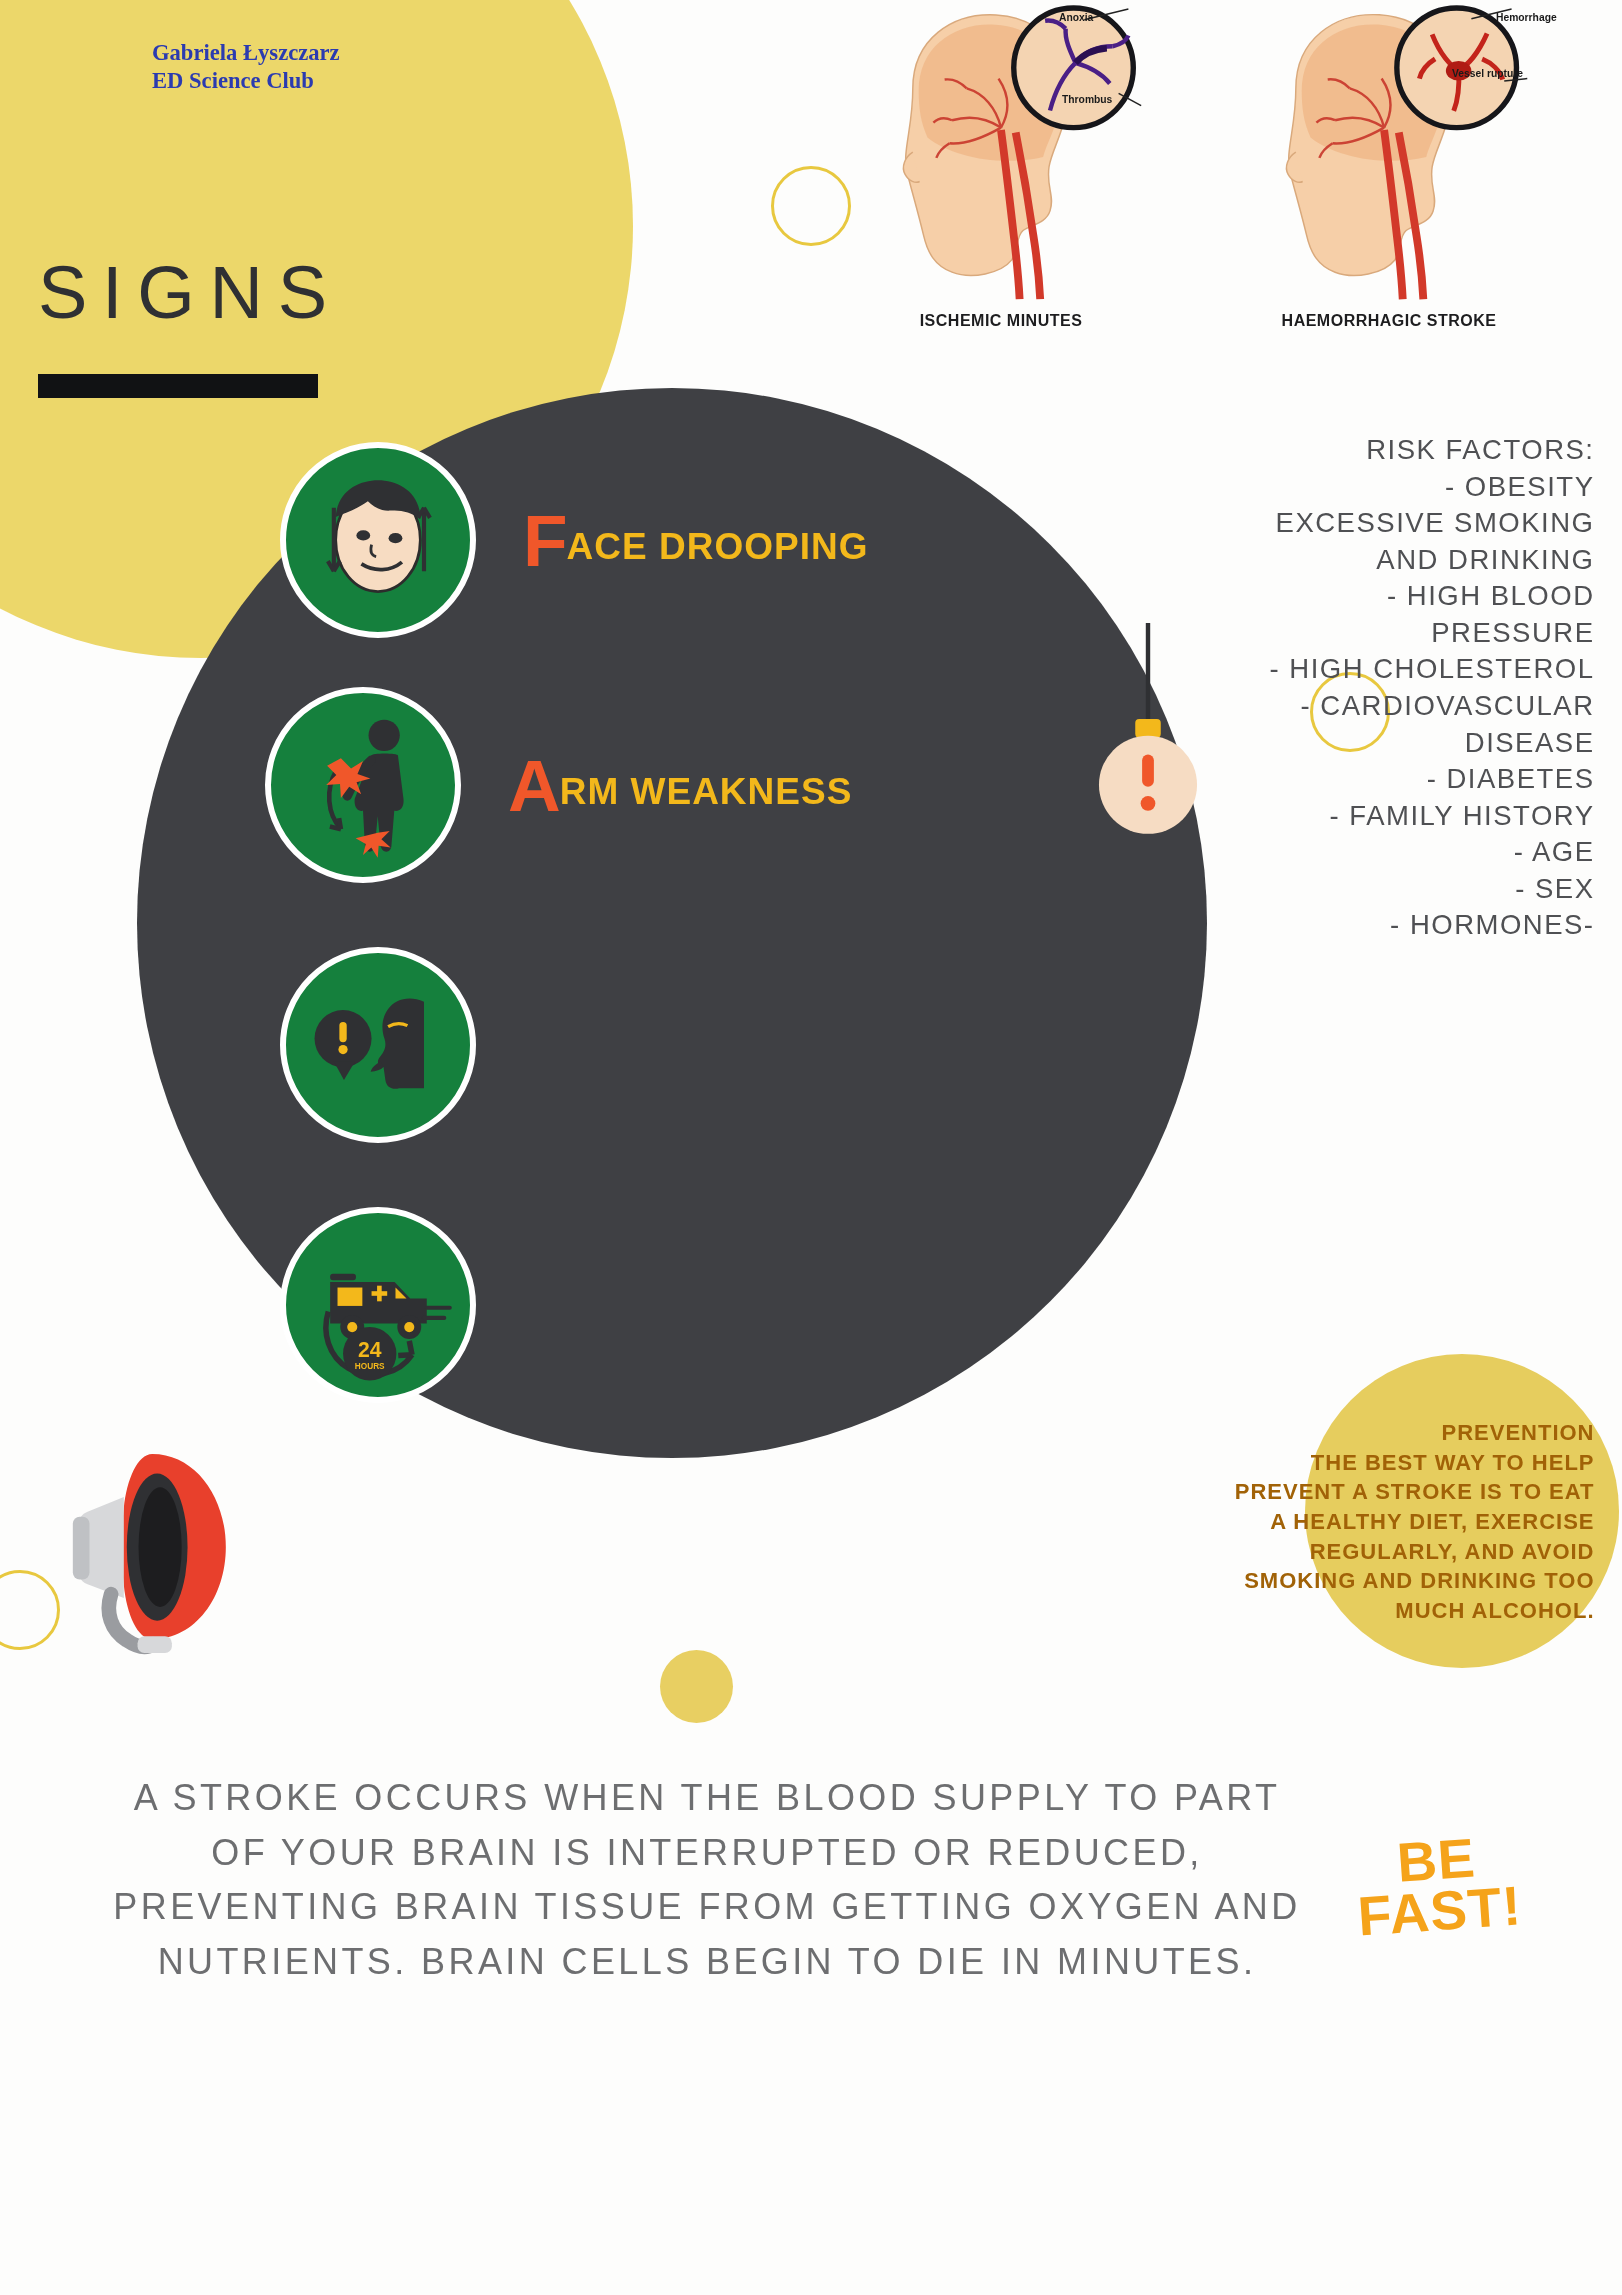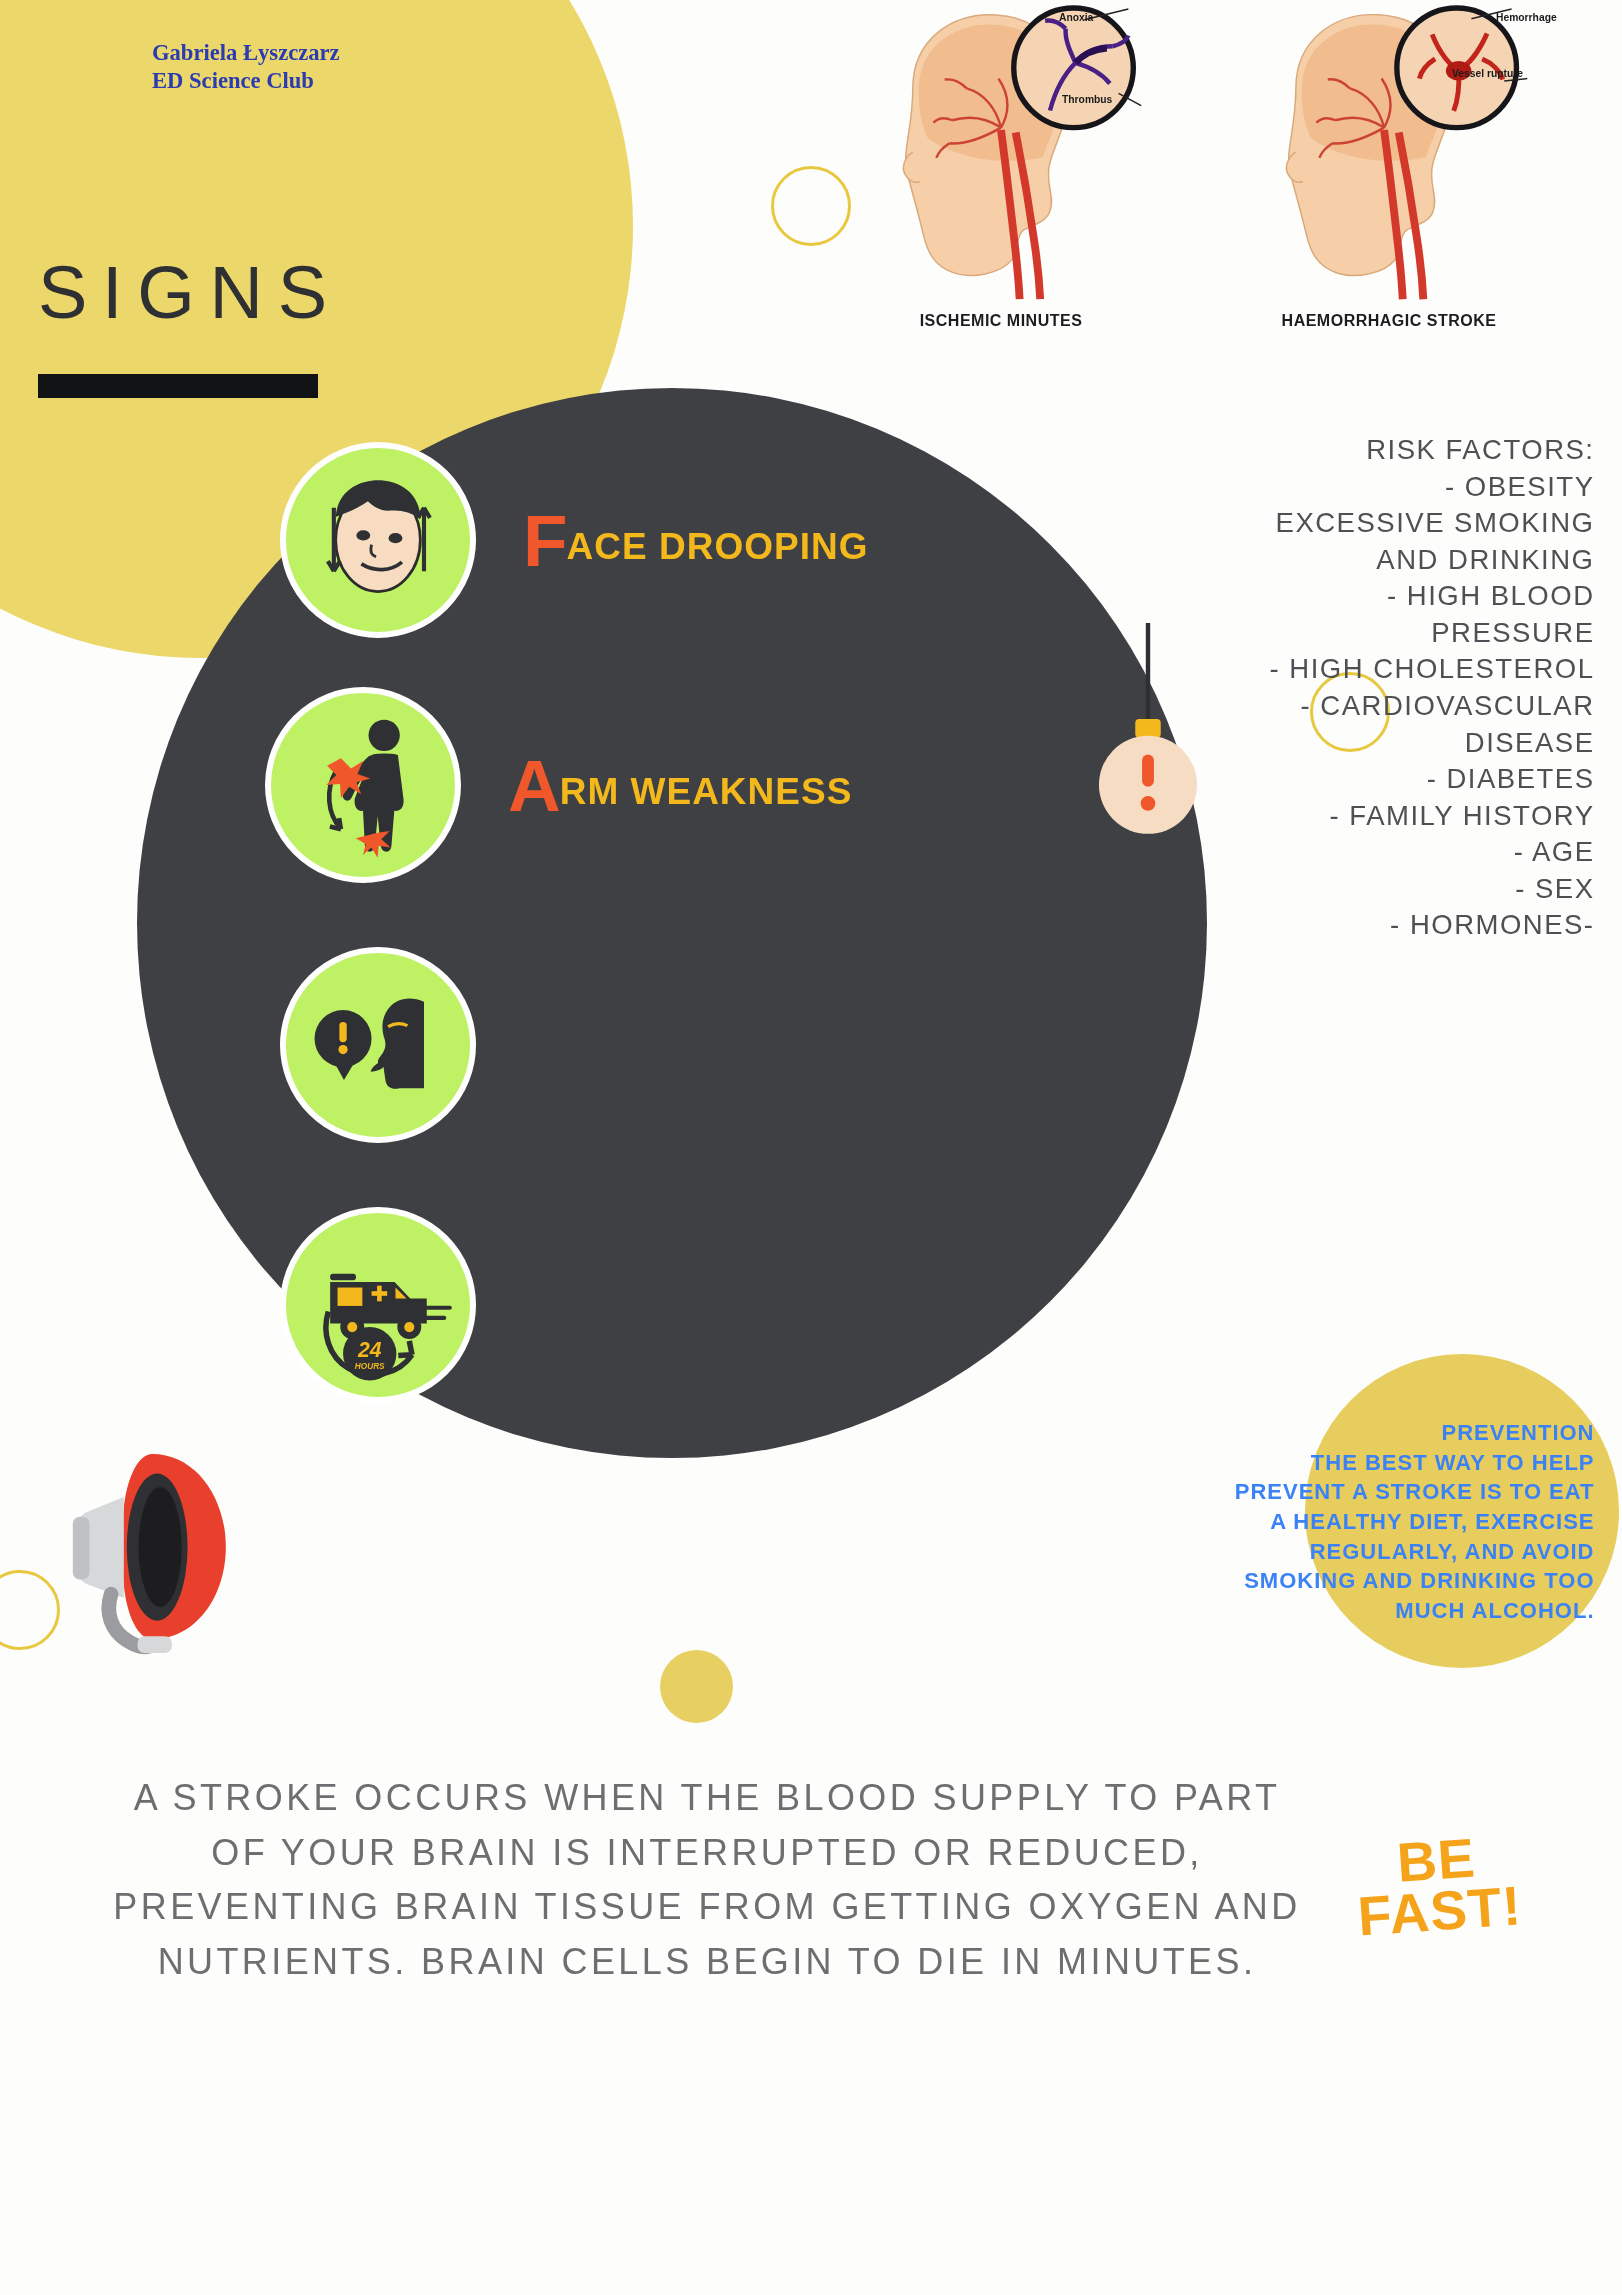--- a/index.html
+++ b/index.html
@@ -143,27 +143,26 @@
   .fast-row {
     position: absolute;
     z-index: 8;
     display: flex;
     align-items: center;
   }
   .fast-icon {
     width: 196px;
     height: 196px;
     border-radius: 50%;
-    background: #bef264;
+    background: #15803d;
     border: 6.4px solid #ffffff;
     box-sizing: border-box;
     position: relative;
     overflow: hidden;
     flex: 0 0 auto;
-    font-style: italic;
   }
   .fast-text {
     margin-left: 47px;
     white-space: nowrap;
     font-size: 0;
   }
   .fast-cap {
     font-size: 73px;
     font-weight: 800;
     color: #f0572a;
@@ -203,21 +202,21 @@
   .prevention {
     position: absolute;
     right: 28.5px;
     top: 1418px;
     width: 427px;
     text-align: right;
     font-size: 22px;
     line-height: 1.35;
     letter-spacing: 1px;
     font-weight: 800;
-    color: #3b82f6;
+    color: #a16207;
     z-index: 8;
   }
 
   
   .bottom-par {
     position: absolute;
     left: 101px;
     top: 1771px;
     width: 1212px;
     font-size: 36px;

